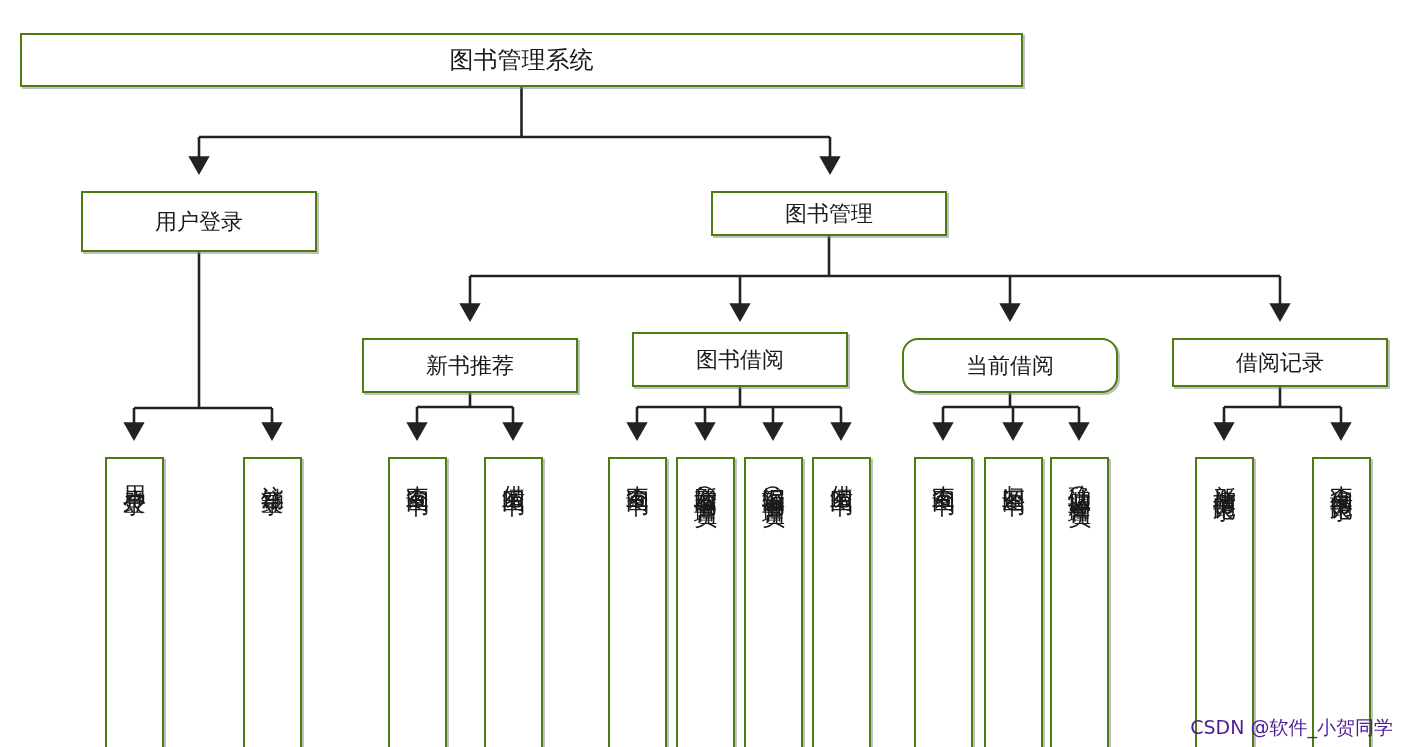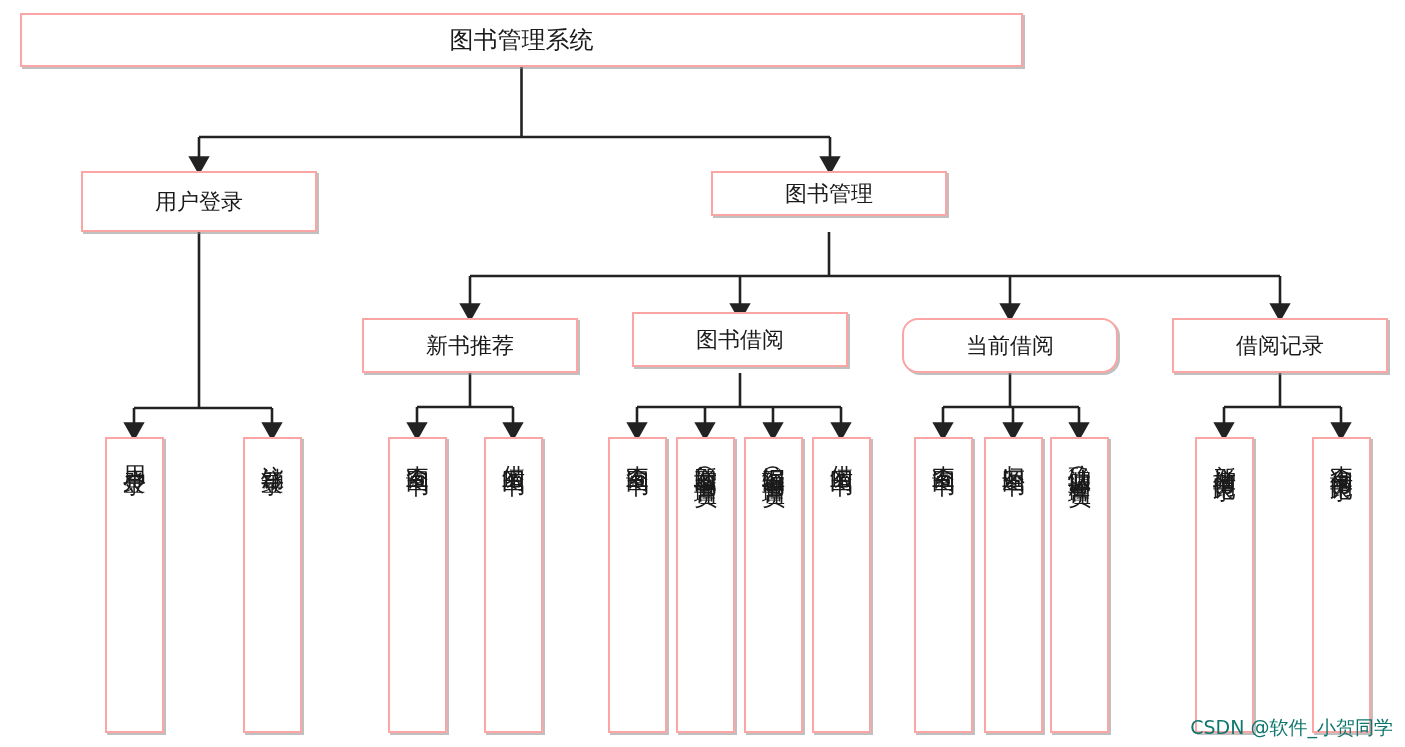--- a/index.html
+++ b/index.html
@@ -22,26 +22,27 @@
     position: absolute;
     left: 0;
     top: 0;
     width: 1405px;
     height: 747px;
   }
   .node {
     position: absolute;
     box-sizing: border-box;
     background: #ffffff;
-    border: 2px solid #fca5a5;
+    border: 2px solid #4d7c0f;
     box-shadow: 2px 2px 0 0 rgba(140,140,140,0.55);
     display: flex;
     align-items: center;
     justify-content: center;
     z-index: 3;
+    margin-top: 20px;
   }
   .node-label {
     color: #1a1a1a;
     line-height: 1.18;
     text-align: center;
     white-space: nowrap;
   }
   .node.horizontal .node-label {
     font-size: 22px;
   }
@@ -57,21 +58,21 @@
     line-height: 1;
   }
   #root-node .node-label {
     font-size: 24px;
   }
   #watermark {
     position: absolute;
     right: 12px;
     bottom: 6px;
     font-size: 19px;
-    color: #0f766e;
+    color: #4c1d95;
     z-index: 6;
     white-space: nowrap;
     pointer-events: none;
     font-family: "DejaVu Sans", "Liberation Sans", sans-serif;
   }
 </style>
 </head>
 <body>
 
 <div id="diagram-root">
@@ -140,21 +141,21 @@
 
   <div class="node horizontal" style="left: 362px; top: 318px; width: 216px; height: 55px; align-items: center;">
     <span class="node-label">新书推荐</span>
   </div>
   <div class="node horizontal" style="left: 632px; top: 312px; width: 216px; height: 55px;">
     <span class="node-label">图书借阅</span>
   </div>
   <div class="node horizontal" style="left: 902px; top: 318px; width: 216px; height: 55px; border-radius: 16px;">
     <span class="node-label">当前借阅</span>
   </div>
-  <div class="node horizontal" style="left: 1172px; top: 318px; width: 216px; height: 55px;">
+  <div class="node horizontal" style="left: 1172px; top: 318px; width: 216px; height: 49px;">
     <span class="node-label">借阅记录</span>
   </div>
 
   <div class="node vertical" style="left: 105px; top: 437px; width: 59px; height: 296px;">
     <span class="node-label">用户登录</span>
   </div>
   <div class="node vertical" style="left: 243px; top: 437px; width: 59px; height: 296px;">
     <span class="node-label">注销登录</span>
   </div>
   <div class="node vertical" style="left: 388px; top: 437px; width: 59px; height: 296px;">

